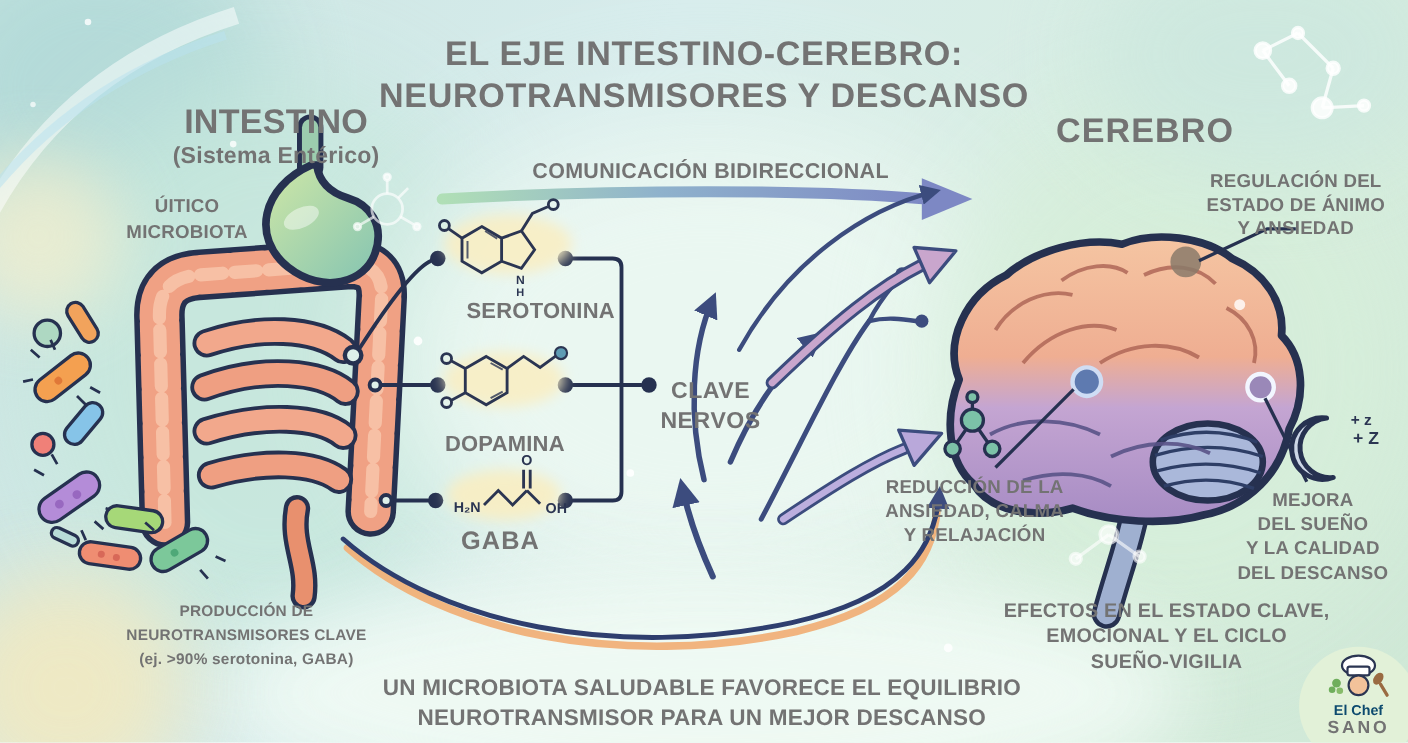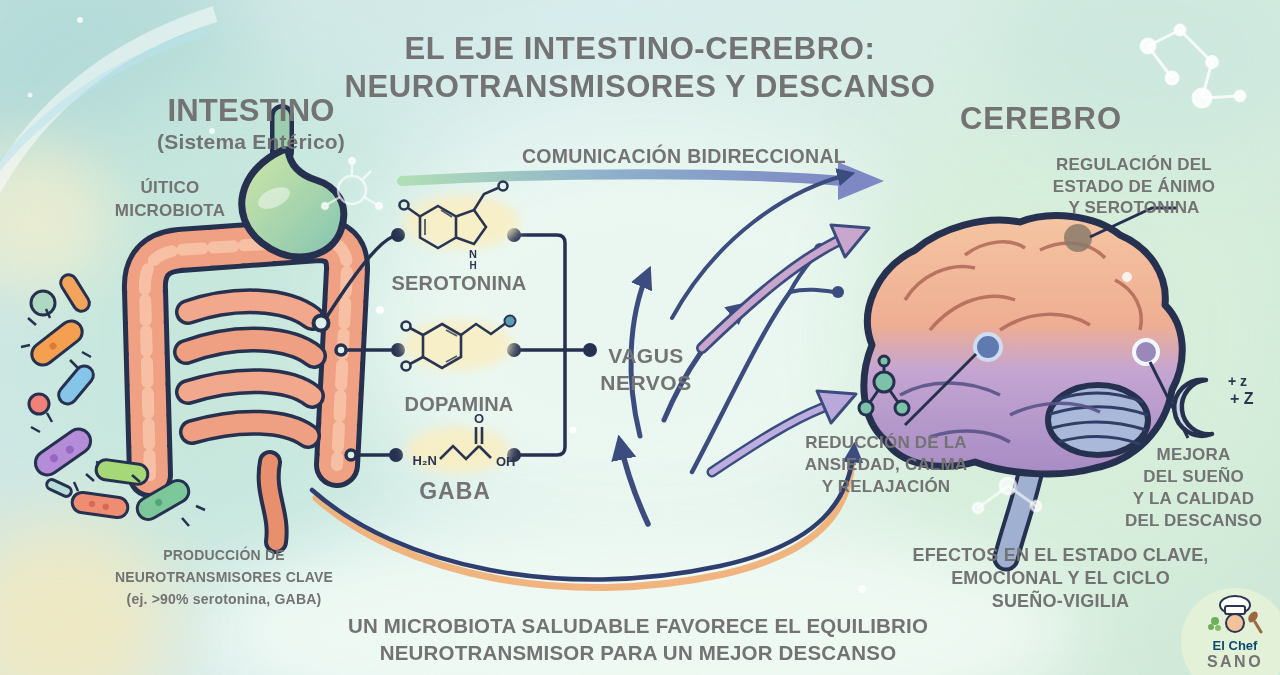--- a/index.html
+++ b/index.html
@@ -17,27 +17,27 @@
   .b7{left:990px;top:-60px;width:320px;height:220px;background:#cde8df;filter:blur(40px);opacity:.9;}
   .b8{left:-40px;top:140px;width:150px;height:150px;background:#f7f0cd;filter:blur(30px);opacity:.7;}
 
   .lbl{position:absolute;color:#737373;font-weight:800;text-align:center;line-height:1.22;
        letter-spacing:.2px;white-space:nowrap;}
   .lbl div{white-space:nowrap;}
   .title{left:0;top:30px;width:1280px;font-size:31px;line-height:38px;letter-spacing:.6px;}
   .intestino{left:101px;top:92px;width:300px;font-size:31px;}
   .intestino-sub{left:101px;top:129px;width:300px;font-size:21px;}
   .microbiota{left:60px;top:176px;width:220px;text-align:center;font-size:17px;line-height:23px;}
-  .comm{left:446px;top:145px;width:400px;font-size:19.5px;letter-spacing:.3px;text-align:right;}
-  .sero{left:359px;top:271px;width:200px;font-size:20px;}
+  .comm{left:446px;top:145px;width:400px;font-size:19.5px;letter-spacing:.3px;}
+  .sero{left:359px;top:271px;width:200px;font-size:20px;text-align:right;}
   .dopa{left:359px;top:392px;width:200px;font-size:20px;}
   .gaba{left:355px;top:477px;width:200px;font-size:23px;letter-spacing:1px;}
   .vagus{left:566px;top:342px;width:160px;font-size:21px;line-height:27px;letter-spacing:.5px;}
   .cerebro{left:921px;top:100px;width:240px;font-size:31px;letter-spacing:1px;}
-  .regulacion{left:1036px;top:154px;width:196px;font-size:17px;line-height:21.5px;}
+  .regulacion{left:1080px;top:154px;width:196px;font-size:17px;line-height:21.5px;}
   .reduccion{left:786px;top:432px;width:200px;font-size:17px;line-height:22px;}
   .mejora{left:1101px;top:444px;width:185px;font-size:17px;line-height:22px;}
   .efectos{left:878px;top:544px;width:365px;font-size:18px;line-height:23px;}
   .produccion{left:54px;top:544px;width:340px;font-size:14px;line-height:22px;}
   .footer{left:308px;top:612px;width:660px;font-size:20.5px;line-height:27px;}
 
   .logo{position:absolute;left:1181px;top:588px;width:108px;height:108px;border-radius:50%;
         background:#e2f1d8;display:flex;flex-direction:column;align-items:center;
         padding-top:6px;box-sizing:border-box;}
   .logo .name{font-size:13px;font-weight:800;color:#0c4a6e;line-height:15px;}
@@ -311,28 +311,28 @@
   <div class="lbl intestino-sub">(Sistema Entérico)</div>
   <div class="lbl microbiota">
     <div>ÚITICO</div>
       <div>MICROBIOTA</div>
   </div>
   <div class="lbl comm">COMUNICACIÓN BIDIRECCIONAL</div>
   <div class="lbl sero">SEROTONINA</div>
   <div class="lbl dopa">DOPAMINA</div>
   <div class="lbl gaba">GABA</div>
   <div class="lbl vagus">
-    <div>VAGUS</div>
+    <div>CLAVE</div>
       <div>NERVOS</div>
   </div>
   <div class="lbl cerebro">CEREBRO</div>
   <div class="lbl regulacion">
     <div>REGULACIÓN DEL</div>
       <div>ESTADO DE ÁNIMO</div>
-      <div>Y SEROTONINA</div>
+      <div>Y ANSIEDAD</div>
   </div>
   <div class="lbl reduccion">
     <div>REDUCCIÓN DE LA</div>
       <div>ANSIEDAD, CALMA</div>
       <div>Y RELAJACIÓN</div>
   </div>
   <div class="lbl mejora">
     <div>MEJORA</div>
       <div>DEL SUEÑO</div>
       <div>Y LA CALIDAD</div>

